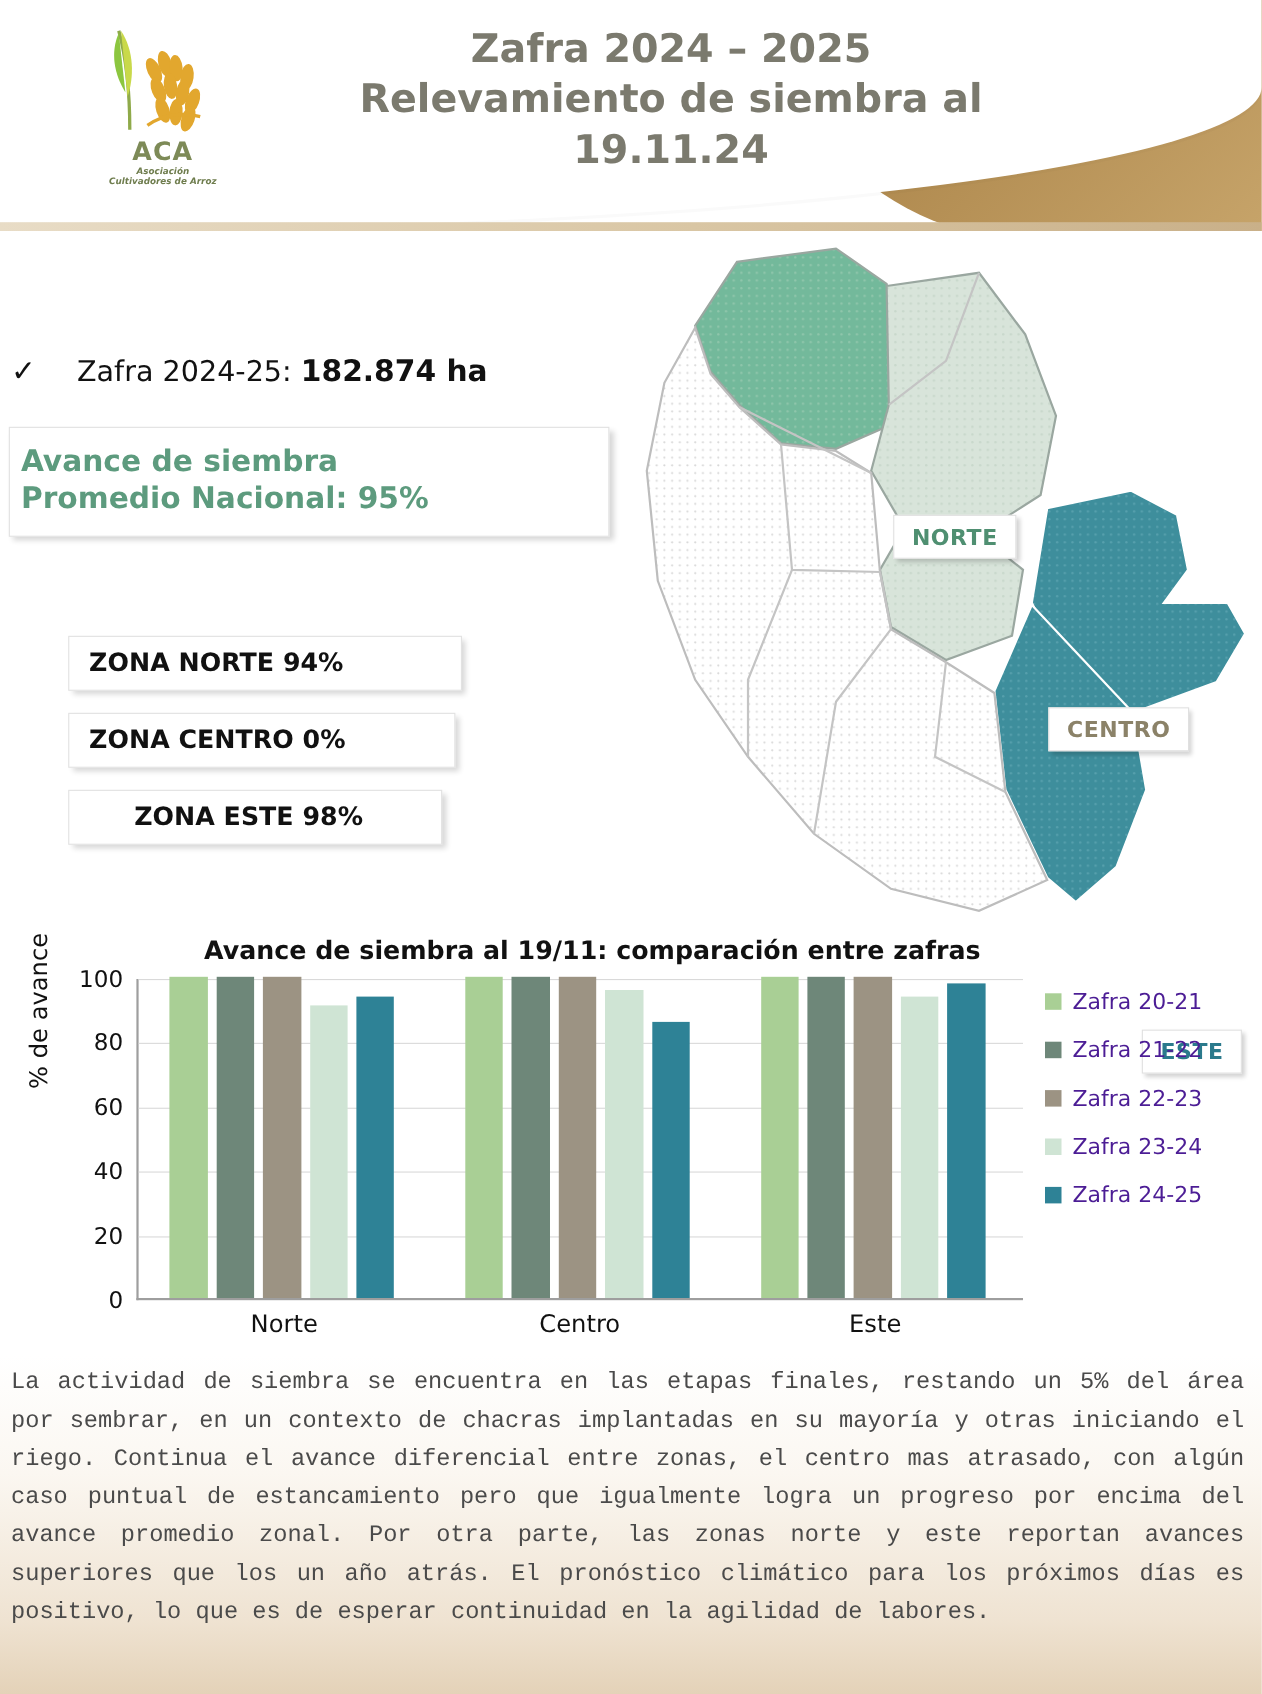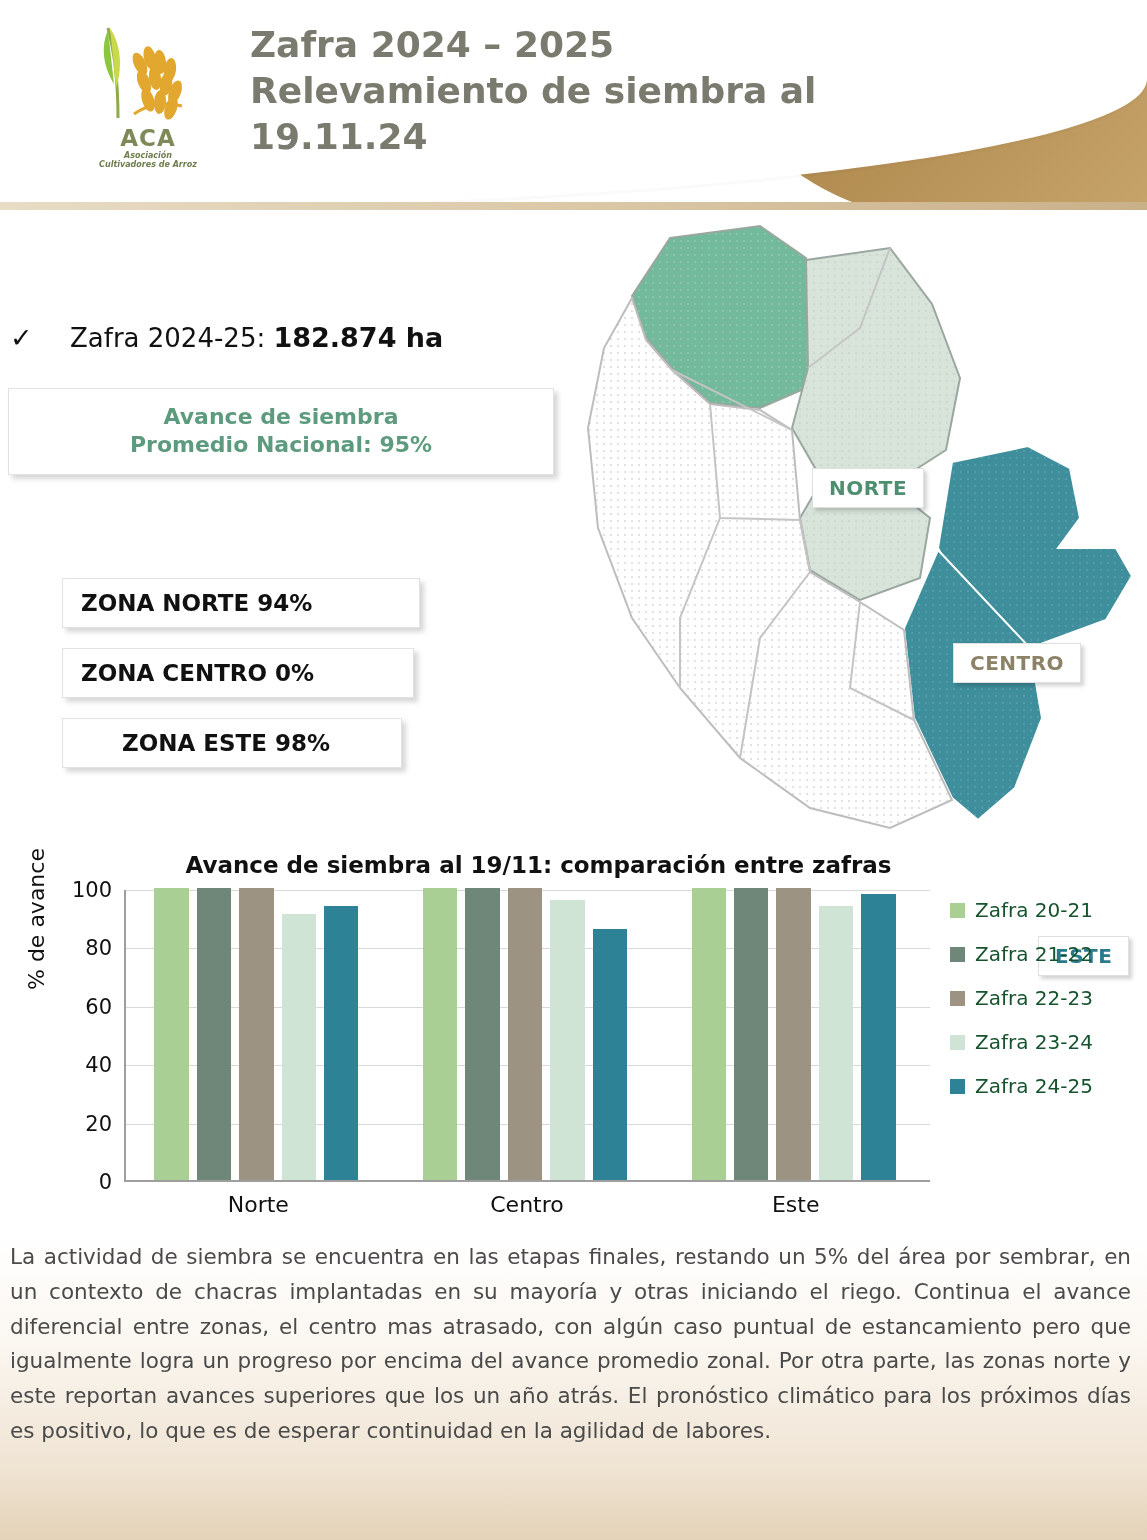--- a/index.html
+++ b/index.html
@@ -56,21 +56,21 @@
   .logo-aca {
     font-size: 23px; font-weight: bold; color: #7d8a57; letter-spacing: 1px;
   }
   .logo-sub {
     font-size: 8px; color: #6f7d4e; font-weight: bold; margin-top: 2px; font-style: italic;
   }
   .header-title {
     position: absolute;
     left: 250px; top: 22px;
     width: 720px;
-    text-align: left;
+    text-align: center;
     font-size: 36px;
     font-weight: bold;
     color: #7b7a6e;
     line-height: 1.28;
     z-index: 5;
   }
 
   
   .upper {
     position: relative;
@@ -106,22 +106,22 @@
     display: flex;
     align-items: center;
   }
   .check-mark { width: 60px; font-size: 27px; color: #111; }
   .check-text b { font-weight: bold; font-size: 27px; }
   .avance-box {
     position: absolute;
     left: 8px; top: 178px;
     width: 546px;
     padding: 14px 10px 16px 10px;
-    text-align: center;
-    font-size: 22px;
+    text-align: left;
+    font-size: 27px;
     font-weight: bold;
     color: #5d9b7e;
     line-height: 1.25;
   }
   .zona-label {
     position: absolute;
     left: 8px; top: 308px;
     font-size: 21px;
     font-weight: bold;
     color: #111;
@@ -236,36 +236,37 @@
   .legend {
     position: absolute;
     left: 950px; top: 48px;
     width: 195px;
   }
   .legend-item {
     display: flex;
     align-items: center;
     margin-bottom: 20px;
     font-size: 20px;
-    color: #14532d;
+    color: #4c1d95;
   }
   .legend-swatch {
     width: 15px; height: 15px;
     margin-right: 10px;
     flex: 0 0 auto;
   }
 
   
   .footer {
     position: absolute;
     left: 0; top: 1232px;
     width: 1147px;
     height: 308px;
     background: linear-gradient(180deg, #ffffff 0%, #fbf7f1 35%, #efe3d2 78%, #e4d2b8 100%);
     padding: 8px 16px 10px 10px;
+    font-family: Liberation Mono, monospace;
   }
   .footer p {
     margin: 0;
     font-size: 21.5px;
     line-height: 1.62;
     color: #4a4a4a;
     text-align: justify;
   }
 </style>
 </head>

